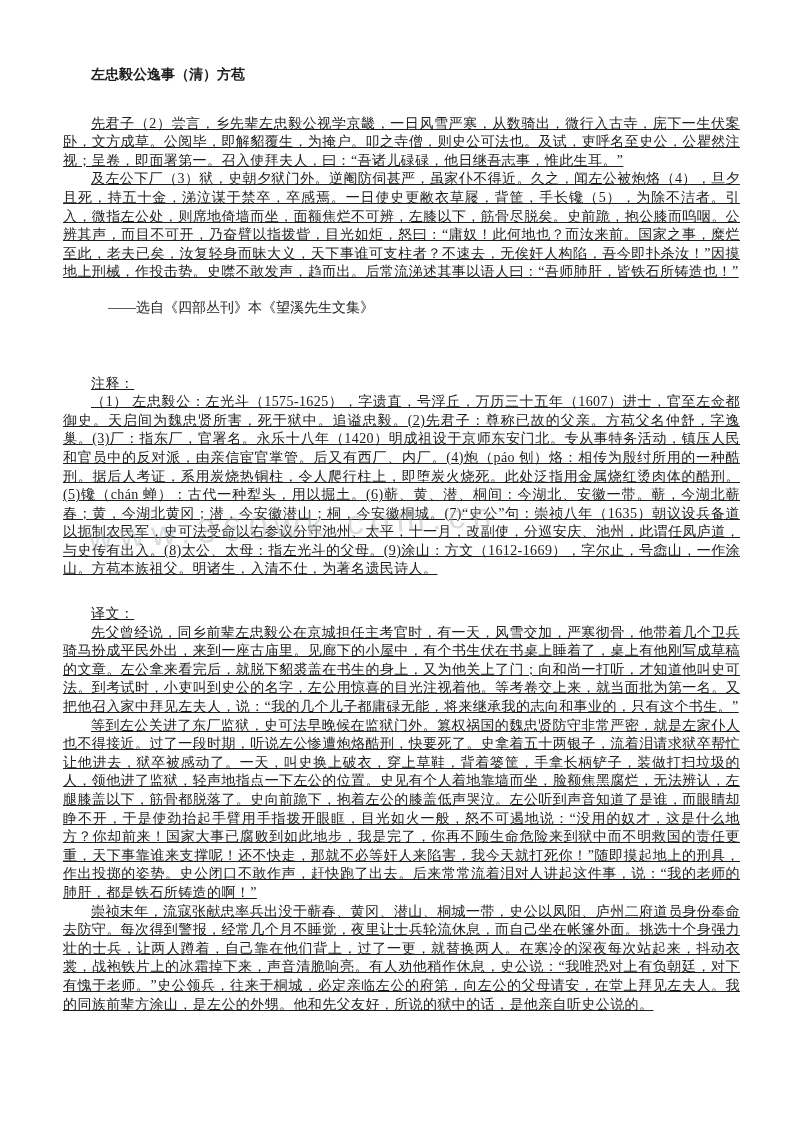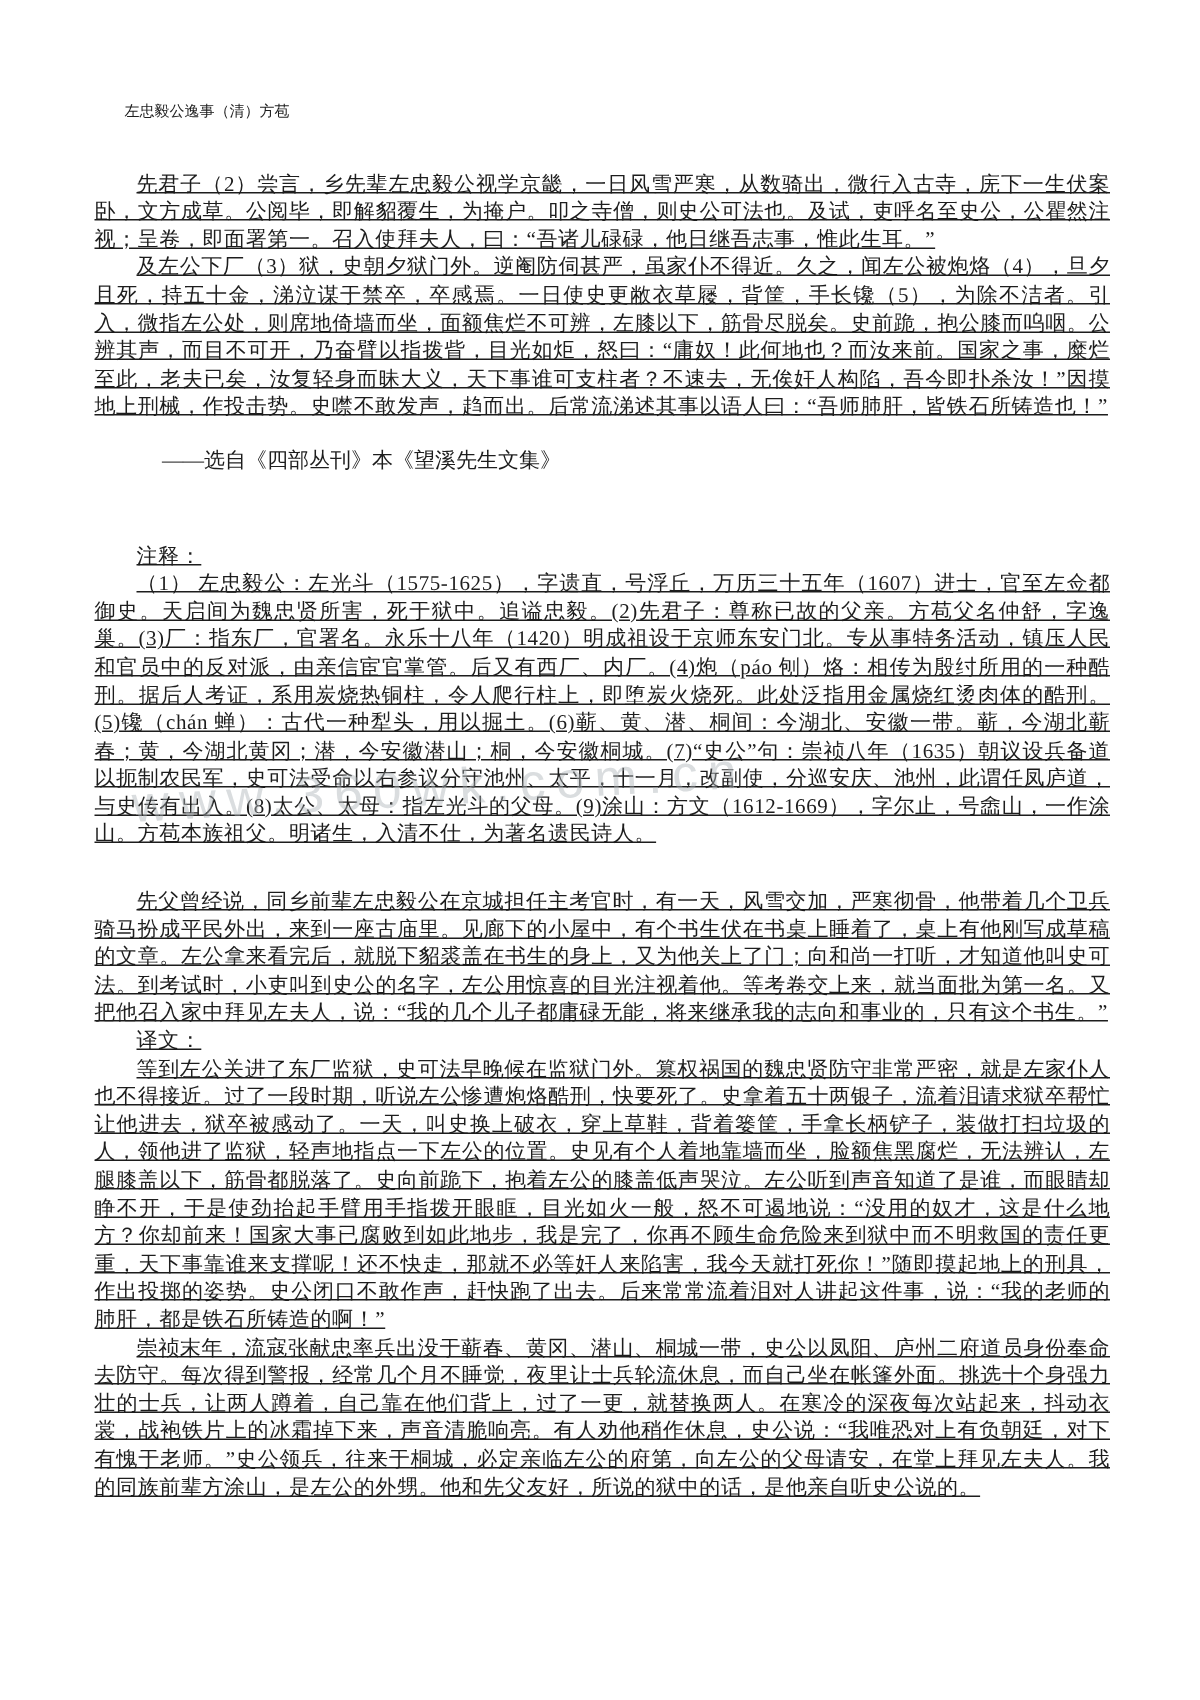--- a/index.html
+++ b/index.html
@@ -15,38 +15,38 @@
     background: #ffffff;
     box-sizing: border-box;
     padding: 66px 60px 0 63px;
     font-family: "Liberation Serif", "DejaVu Serif", serif;
     font-size: 14px;
     line-height: 18.6px;
     color: #1d1d1d;
     overflow: hidden;
   }
   .title {
-    font-size: 10px;
-    font-weight: normal;
+    font-size: 14px;
+    font-weight: bold;
     margin: 0 0 30px 0;
     text-indent: 2em;
   }
   .para {
     margin: 0;
     text-indent: 2em;
     text-align: justify;
     letter-spacing: 0.4px;
     text-decoration: underline;
   }
   .source-line {
     margin: 17px;
     text-indent: 2em;
   }
   .section-annotations {
-    margin-top: 45px;
+    margin-top: 57px;
   }
   .section-translation {
     margin-top: 26px;
   }
   .watermark {
     position: absolute;
     left: 88px;
     top: 528px;
     width: 620px;
     transform: rotate(-3.2deg);
@@ -80,20 +80,20 @@
       <p class="para">及左公下厂（3）狱，史朝夕狱门外。逆阉防伺甚严，虽家仆不得近。久之，闻左公被炮烙（4），旦夕且死，持五十金，涕泣谋于禁卒，卒感焉。一日使史更敝衣草屦，背筐，手长镵（5），为除不洁者。引入，微指左公处，则席地倚墙而坐，面额焦烂不可辨，左膝以下，筋骨尽脱矣。史前跪，抱公膝而呜咽。公辨其声，而目不可开，乃奋臂以指拨眥，目光如炬，怒曰：“庸奴！此何地也？而汝来前。国家之事，糜烂至此，老夫已矣，汝复轻身而昧大义，天下事谁可支柱者？不速去，无俟奸人构陷，吾今即扑杀汝！”因摸地上刑械，作投击势。史噤不敢发声，趋而出。后常流涕述其事以语人曰：“吾师肺肝，皆铁石所铸造也！”</p>
       <p class="source-line">——选自《四部丛刊》本《望溪先生文集》</p>
     </section>
 
     <section class="section-annotations">
       <p class="para">注释：</p>
       <p class="para">（1） 左忠毅公：左光斗（1575-1625），字遗直，号浮丘，万历三十五年（1607）进士，官至左佥都御史。天启间为魏忠贤所害，死于狱中。追谥忠毅。(2)先君子：尊称已故的父亲。方苞父名仲舒，字逸巢。(3)厂：指东厂，官署名。永乐十八年（1420）明成祖设于京师东安门北。专从事特务活动，镇压人民和官员中的反对派，由亲信宦官掌管。后又有西厂、内厂。(4)炮（páo 刨）烙：相传为殷纣所用的一种酷刑。据后人考证，系用炭烧热铜柱，令人爬行柱上，即堕炭火烧死。此处泛指用金属烧红烫肉体的酷刑。(5)镵（chán 蝉）：古代一种犁头，用以掘土。(6)蕲、黄、潜、桐间：今湖北、安徽一带。蕲，今湖北蕲春；黄，今湖北黄冈；潜，今安徽潜山；桐，今安徽桐城。(7)“史公”句：崇祯八年（1635）朝议设兵备道以扼制农民军，史可法受命以右参议分守池州、太平，十一月，改副使，分巡安庆、池州，此谓任凤庐道，与史传有出入。(8)太公、太母：指左光斗的父母。(9)涂山：方文（1612-1669），字尔止，号嵞山，一作涂山。方苞本族祖父。明诸生，入清不仕，为著名遗民诗人。</p>
     </section>
 
     <section class="section-translation">
+      <p class="para">译文：</p>
       <p class="para">先父曾经说，同乡前辈左忠毅公在京城担任主考官时，有一天，风雪交加，严寒彻骨，他带着几个卫兵骑马扮成平民外出，来到一座古庙里。见廊下的小屋中，有个书生伏在书桌上睡着了，桌上有他刚写成草稿的文章。左公拿来看完后，就脱下貂裘盖在书生的身上，又为他关上了门；向和尚一打听，才知道他叫史可法。到考试时，小吏叫到史公的名字，左公用惊喜的目光注视着他。等考卷交上来，就当面批为第一名。又把他召入家中拜见左夫人，说：“我的几个儿子都庸碌无能，将来继承我的志向和事业的，只有这个书生。”</p>
-      <p class="para">译文：</p>
       <p class="para">等到左公关进了东厂监狱，史可法早晚候在监狱门外。篡权祸国的魏忠贤防守非常严密，就是左家仆人也不得接近。过了一段时期，听说左公惨遭炮烙酷刑，快要死了。史拿着五十两银子，流着泪请求狱卒帮忙让他进去，狱卒被感动了。一天，叫史换上破衣，穿上草鞋，背着篓筐，手拿长柄铲子，装做打扫垃圾的人，领他进了监狱，轻声地指点一下左公的位置。史见有个人着地靠墙而坐，脸额焦黑腐烂，无法辨认，左腿膝盖以下，筋骨都脱落了。史向前跪下，抱着左公的膝盖低声哭泣。左公听到声音知道了是谁，而眼睛却睁不开，于是使劲抬起手臂用手指拨开眼眶，目光如火一般，怒不可遏地说：“没用的奴才，这是什么地方？你却前来！国家大事已腐败到如此地步，我是完了，你再不顾生命危险来到狱中而不明救国的责任更重，天下事靠谁来支撑呢！还不快走，那就不必等奸人来陷害，我今天就打死你！”随即摸起地上的刑具，作出投掷的姿势。史公闭口不敢作声，赶快跑了出去。后来常常流着泪对人讲起这件事，说：“我的老师的肺肝，都是铁石所铸造的啊！”</p>
       <p class="para">崇祯末年，流寇张献忠率兵出没于蕲春、黄冈、潜山、桐城一带，史公以凤阳、庐州二府道员身份奉命去防守。每次得到警报，经常几个月不睡觉，夜里让士兵轮流休息，而自己坐在帐篷外面。挑选十个身强力壮的士兵，让两人蹲着，自己靠在他们背上，过了一更，就替换两人。在寒冷的深夜每次站起来，抖动衣裳，战袍铁片上的冰霜掉下来，声音清脆响亮。有人劝他稍作休息，史公说：“我唯恐对上有负朝廷，对下有愧于老师。”史公领兵，往来于桐城，必定亲临左公的府第，向左公的父母请安，在堂上拜见左夫人。我的同族前辈方涂山，是左公的外甥。他和先父友好，所说的狱中的话，是他亲自听史公说的。</p>
     </section>
 
   </div>
 </div>
 
 </body></html>

